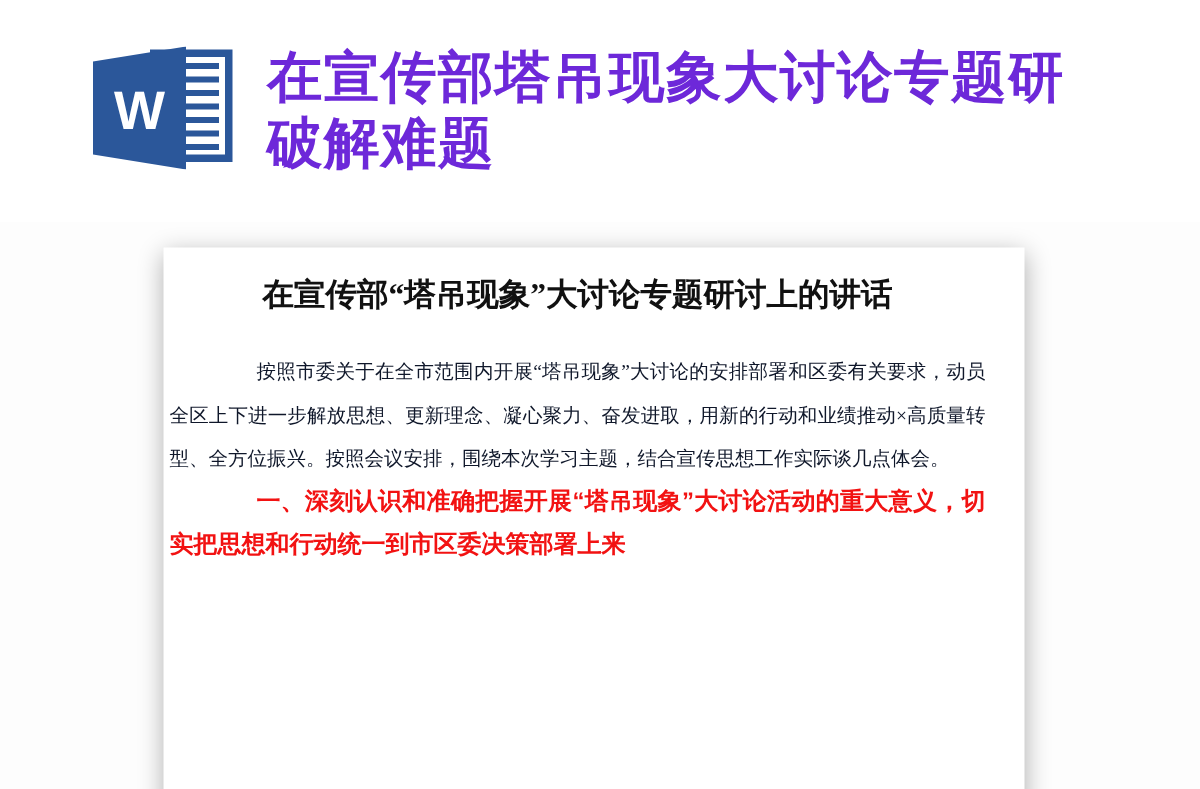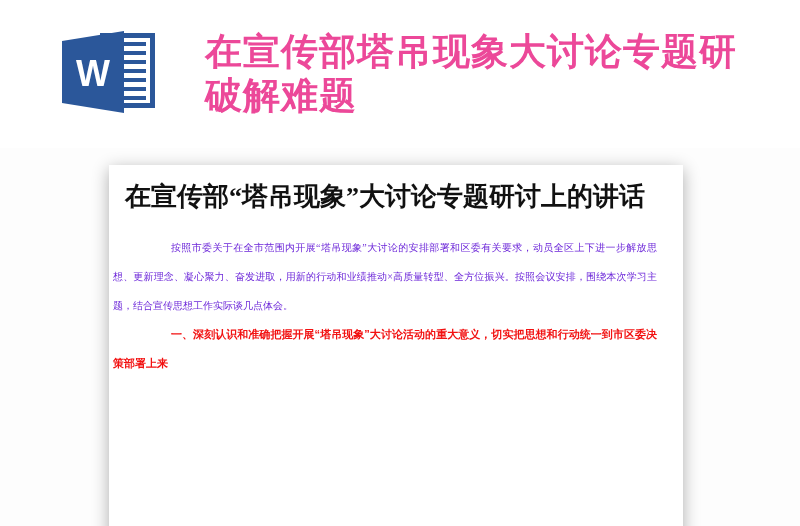--- a/index.html
+++ b/index.html
@@ -32,23 +32,22 @@
   }
   .header-title {
     position: absolute;
     left: 178px;
     top: 30px;
     width: 566px;
     font-size: 37px;
     line-height: 44px;
     font-weight: bold;
     letter-spacing: 1px;
-    color: #ec4899;
+    color: #6d28d9;
     font-family: "Liberation Sans", "DejaVu Sans", sans-serif;
-    margin-left: 27px;
   }
 
   
   .preview-area {
     position: absolute;
     left: 0; top: 148px;
     width: 800px;
     height: 378px;
     background: #fdfdfd;
   }
@@ -58,38 +57,38 @@
     top: 17px;              
     width: 574px;
     height: 420px;          
     background: #ffffff;
     box-shadow: 0 4px 16px rgba(0,0,0,0.32);
     box-sizing: border-box;
     padding: 17px 26px 30px 4px;
     font-family: "Liberation Serif", "DejaVu Serif", serif;
   }
   .doc-title {
-    font-size: 26px;
+    font-size: 21px;
     line-height: 29px;
     font-weight: bold;
     text-align: center;
     color: #111111;
     margin: 0 0 22px 0;
   }
   .doc-para {
-    font-size: 10px;
+    font-size: 13px;
     line-height: 29px;
     text-align: justify;
     text-justify: inter-ideograph;
     text-indent: 58px;
-    color: #6d28d9;
+    color: #0f172a;
     margin: 0;
   }
   .doc-heading {
-    font-size: 11px;
+    font-size: 16px;
     line-height: 29px;
     text-align: justify;
     text-justify: inter-ideograph;
     text-indent: 58px;
     font-weight: bold;
     color: #f21212;
     font-family: "Liberation Sans", "DejaVu Sans", sans-serif;
     margin: 0;
   }
   .doc-para.second {

